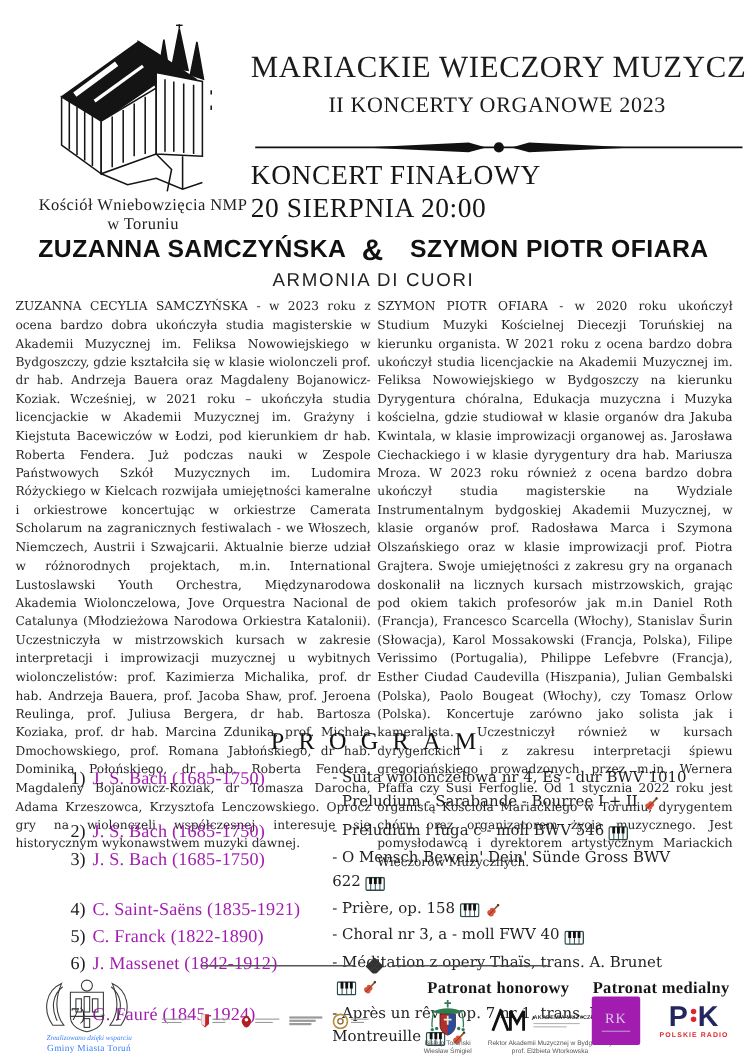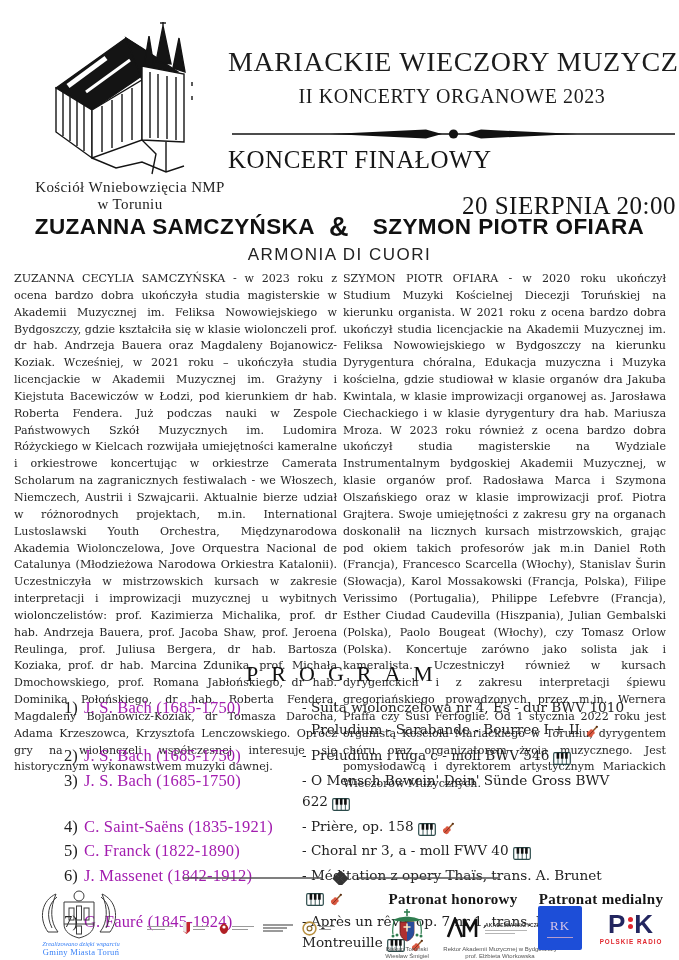--- a/index.html
+++ b/index.html
@@ -9,21 +9,21 @@
 
   
   .venue-caption{left:8px;top:179px;width:244px;text-align:center;
     font-family:"Liberation Serif",serif;font-size:15px;line-height:17px;color:#222;letter-spacing:.4px;}
   .head-block{left:228px;top:46px;width:448px;text-align:center;font-family:"Liberation Serif",serif;}
   .main-title{font-size:28px;letter-spacing:.6px;color:#1c1c1c;white-space:nowrap;}
   .sub-title{font-size:20px;letter-spacing:.6px;margin-top:7px;color:#1c1c1c;}
   .divider1{left:230px;top:126px;width:447px;height:16px;}
   .event-name{left:228px;top:146px;width:448px;text-align:left;font-family:"Liberation Serif",serif;
     font-size:25px;letter-spacing:.5px;color:#161616;}
-  .event-date{left:228px;top:192px;width:448px;text-align:right;font-family:"Liberation Serif",serif;
+  .event-date{left:228px;top:176px;width:448px;text-align:left;font-family:"Liberation Serif",serif;
     font-size:25px;letter-spacing:.5px;color:#161616;}
   .names-row{left:0;top:212px;width:679px;text-align:center;font-weight:700;font-size:22.5px;
     letter-spacing:.4px;color:#111;white-space:nowrap;}
   .names-row .amp{font-size:27px;margin:0 24px 0 14px;vertical-align:-2px;}
   .duo-name{left:0;top:245px;width:679px;text-align:center;font-size:17px;letter-spacing:1.5px;
     color:#222;font-weight:500;}
 
   
   .bio{top:271px;width:323px;font-family:"DejaVu Serif",serif;font-size:11.1px;line-height:16.85px;
     text-align:justify;color:#262626;}
@@ -59,21 +59,21 @@
     letter-spacing:.3px;color:#161616;text-align:center;}
   .hon-heading{left:378px;top:891px;width:150px;}
   .med-heading{left:528px;top:891px;width:146px;}
   .crest{left:388px;top:908px;width:38px;height:38px;}
   .crest-caption{left:372px;top:946px;width:70px;text-align:center;font-size:6px;line-height:7px;color:#555;}
   .am-logo{left:446px;top:916px;width:104px;height:24px;display:flex;align-items:center;gap:5px;}
   .am-text{display:flex;flex-direction:column;gap:1.5px;}
   .am-text .t1{font-size:5px;font-weight:700;color:#333;letter-spacing:.2px;}
   .am-text i{display:block;width:42px;height:1.4px;background:#b5b5b5;}
   .am-caption{left:440px;top:946px;width:120px;text-align:center;font-size:6px;line-height:7px;color:#555;}
-  .rk-logo{left:538px;top:906px;width:44px;height:44px;background:#1d4ed8;border-radius:2px;
+  .rk-logo{left:538px;top:906px;width:44px;height:44px;background:#a21caf;border-radius:2px;
     display:flex;flex-direction:column;align-items:center;justify-content:center;gap:3px;}
   .rk-logo .rk-text{color:#d9c6e8;font-family:"Liberation Serif",serif;font-size:13px;letter-spacing:1px;}
   .rk-logo i{display:block;width:26px;height:1.3px;background:#b79ccc;}
   .pik-logo{left:596px;top:912px;width:70px;text-align:center;}
   .pik-word{font-weight:800;font-size:26px;line-height:24px;color:#23265f;letter-spacing:1px;
     font-family:"Liberation Sans",sans-serif;}
   .pik-dots{display:inline-block;width:6px;vertical-align:2px;margin:0 1px;}
   .pik-dots b{display:block;width:5px;height:5px;border-radius:50%;background:#e0262d;margin:2px auto;}
   .pik-sub{font-size:6.3px;font-weight:700;color:#e0262d;letter-spacing:1px;margin-top:2px;}
 </style>

